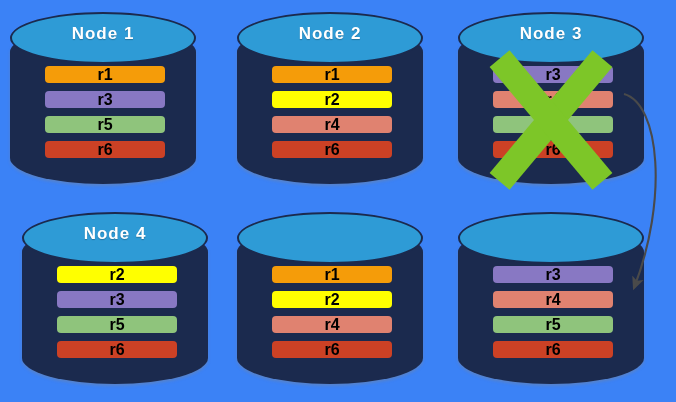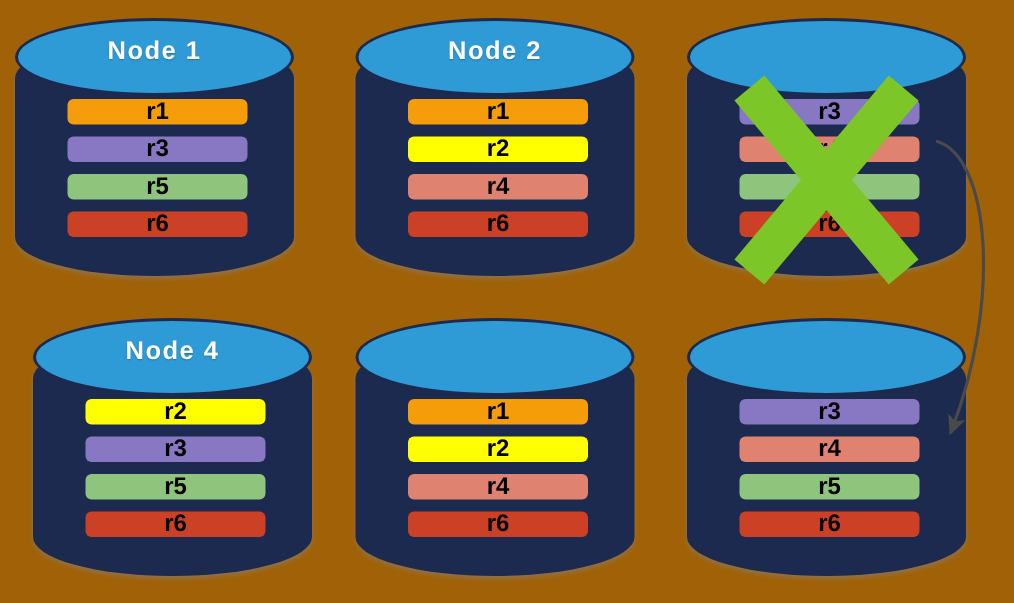--- a/index.html
+++ b/index.html
@@ -11,21 +11,21 @@
     width: 676px;
     height: 402px;
     font-family: "Liberation Sans", sans-serif;
     position: relative;
     overflow: hidden;
   }
   #canvas {
     position: relative;
     width: 676px;
     height: 402px;
-    background: #a16207;
+    background: #3b82f6;
   }
 
   
   .node {
     position: absolute;
     width: 186px;
     height: 175px;
   }
   .node .body {
     position: absolute;
@@ -136,20 +136,21 @@
       <div class="row" style="background: rgb(245, 156, 9);">r1</div>
       <div class="row" style="background: rgb(255, 255, 0);">r2</div>
       <div class="row" style="background: rgb(224, 130, 112);">r4</div>
       <div class="row" style="background: rgb(204, 65, 37);">r6</div>
     </div>
   </div>
 
   <div class="node" style="left:458px; top:12px;">
     <div class="body"></div>
     <div class="cap"></div>
+    <div class="title">Node 3</div>
     <div class="rows">
       <div class="row" style="background: rgb(136, 120, 195);">r3</div>
       <div class="row" style="background: rgb(224, 130, 112);">r4</div>
       <div class="row" style="background: rgb(143, 196, 124);">r5</div>
       <div class="row" style="background: rgb(204, 65, 37);">r6</div>
     </div>
     <div class="cross">
       <span class="s1"></span>
       <span class="s2"></span>
     </div>

